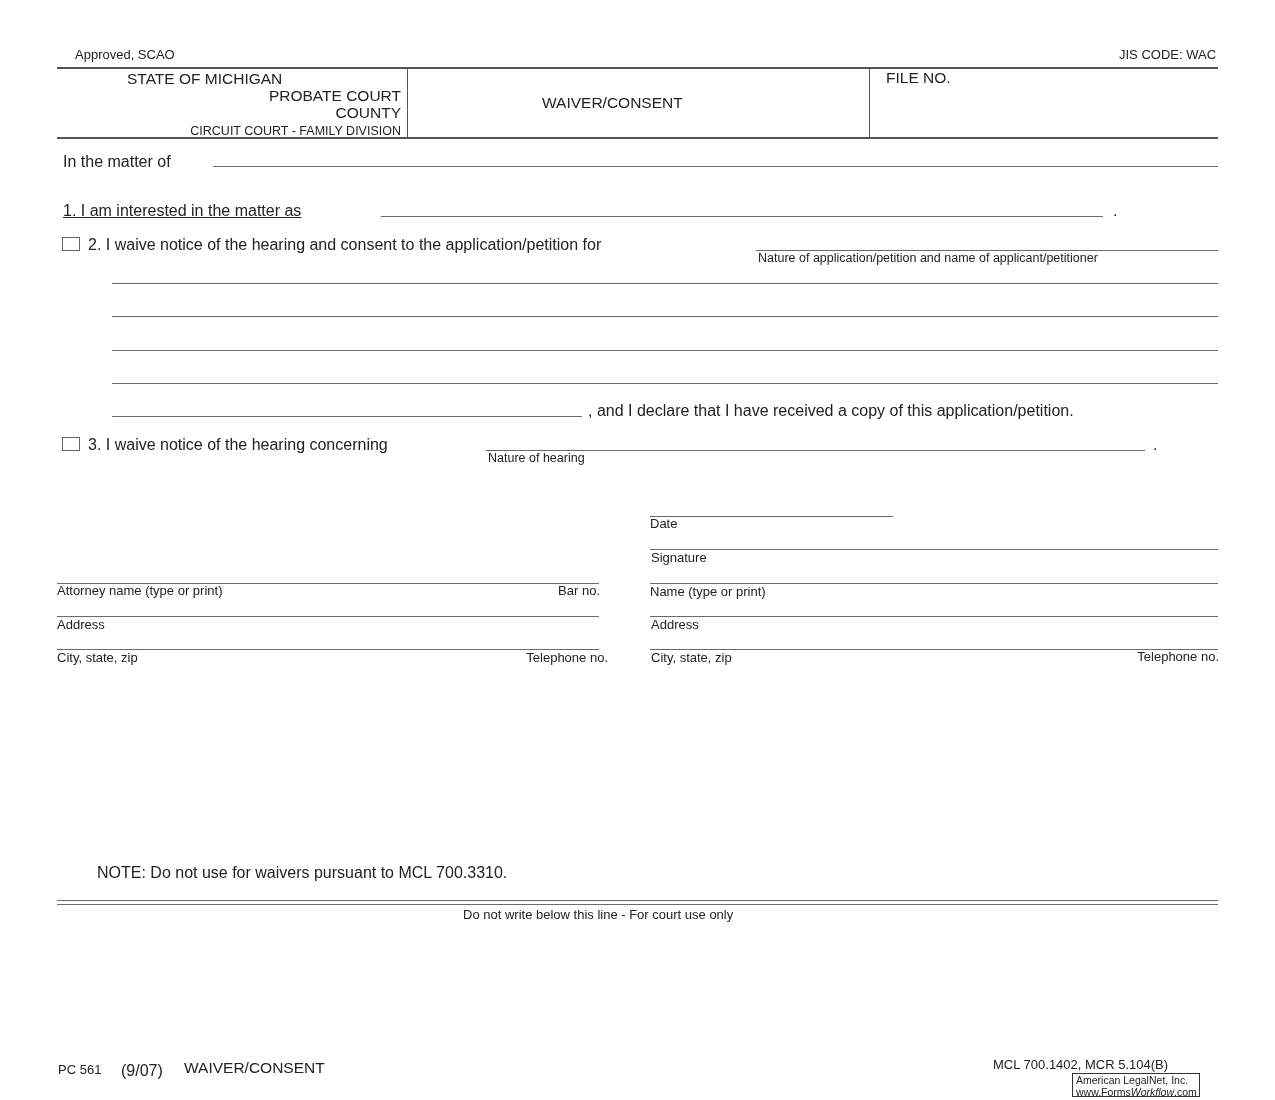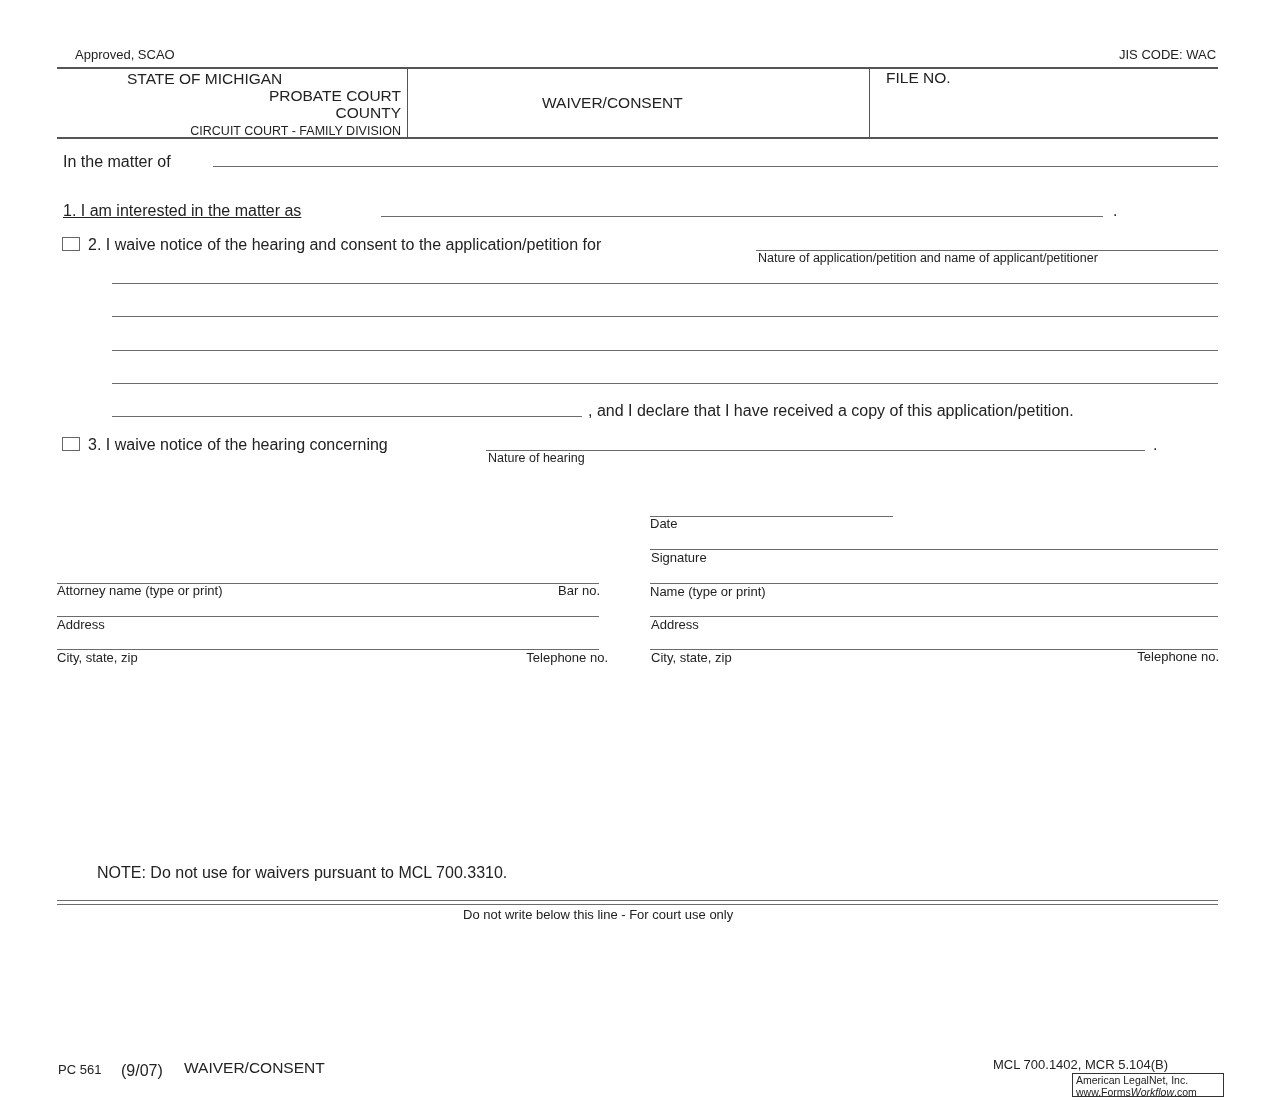--- a/index.html
+++ b/index.html
@@ -81,16 +81,16 @@
 
 <div class="abs t16" style="left:57px;top:864px;margin-left:40px;">NOTE: Do not use for waivers pursuant to MCL 700.3310.</div>
 <div class="line" style="left:57px;top:900px;width:1161px;"></div>
 <div class="line" style="left:57px;top:904px;width:1161px;"></div>
 <div class="abs t13" style="left:463px;top:907px;">Do not write below this line - For court use only</div>
 
 <div class="abs bold" style="left:58px;top:1062px;font-size:13px;">PC 561</div>
 <div class="abs" style="left:121px;top:1062px;font-size:16px;">(9/07)</div>
 <div class="abs bold" style="left:184px;top:1059px;font-size:15.5px;">WAIVER/CONSENT</div>
 <div class="abs t13" style="left:993px;top:1057px;">MCL 700.1402, MCR 5.104(B)</div>
-<div class="abs" style="left:1072px;top:1073px;width:152px;height:24px;border:1px solid #333;font-size:10.5px;line-height:11.5px;padding:1px 0 0 3px;box-sizing:border-box;">
+<div class="abs" style="left:1072px;top:1073px;width:128px;height:24px;border:1px solid #333;font-size:10.5px;line-height:11.5px;padding:1px 0 0 3px;box-sizing:border-box;">
   <div>American LegalNet, Inc.</div>
   <div><span>www.Forms</span><i>Workflow</i><span>.com</span></div>
 </div>
 
 </body></html>

